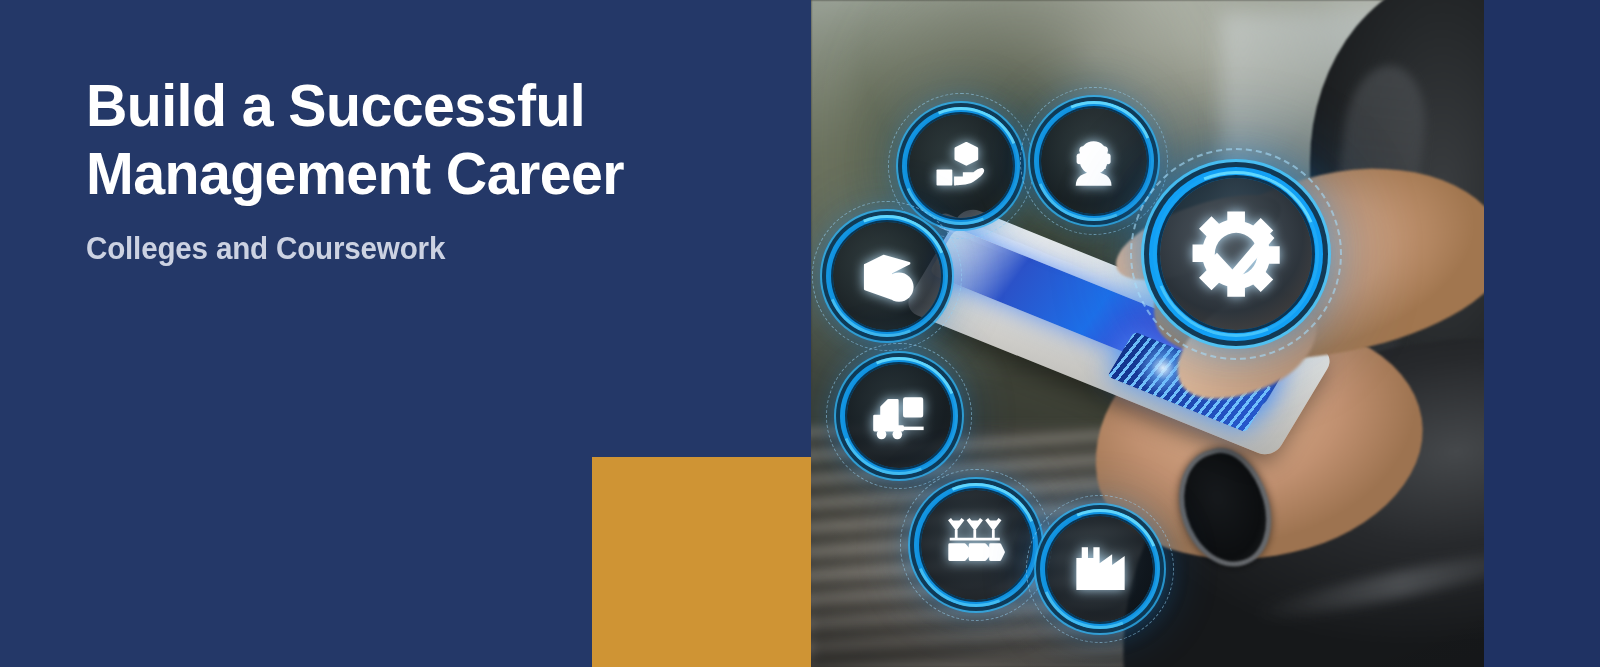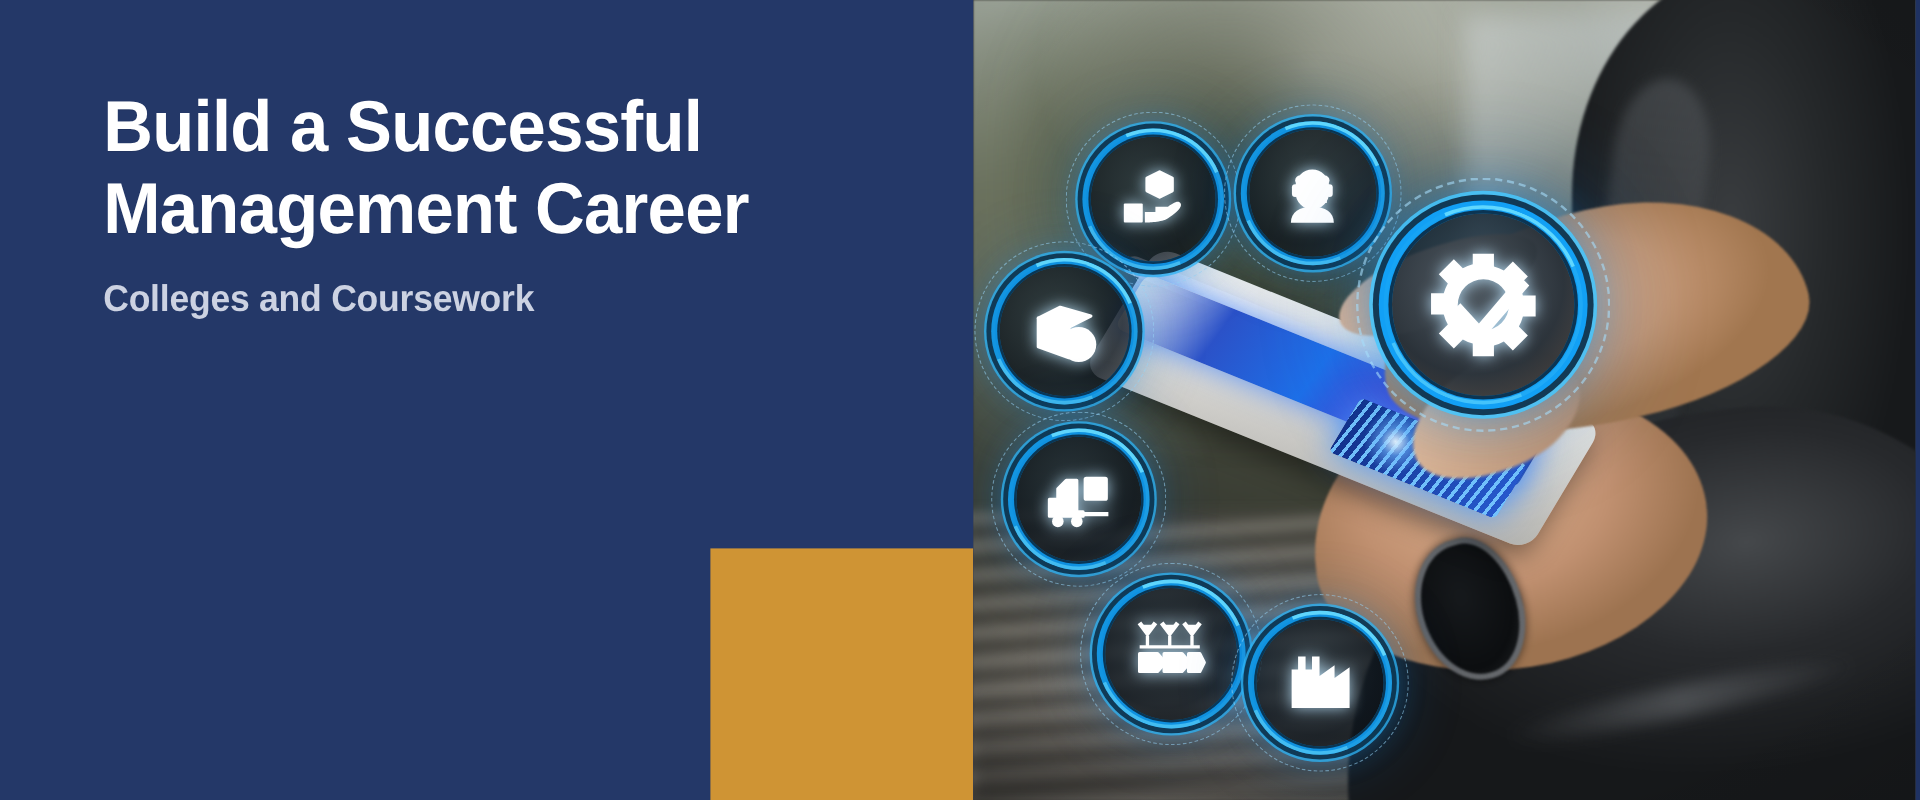--- a/index.html
+++ b/index.html
@@ -5,21 +5,21 @@
   * { box-sizing: border-box; margin: 0; padding: 0; }
   html, body {
     width: 1600px; height: 667px;
     overflow: hidden;
     background: #1f3263;
     font-family: "Liberation Sans", sans-serif;
   }
 
   .banner {
     position: relative;
-    width: 1596px;
+    width: 1484px;
     height: 667px;
     overflow: hidden;
   }
 
   
   .left-panel {
     position: absolute;
     left: 0; top: 0;
     width: 811px; height: 667px;
     background: #243868;

